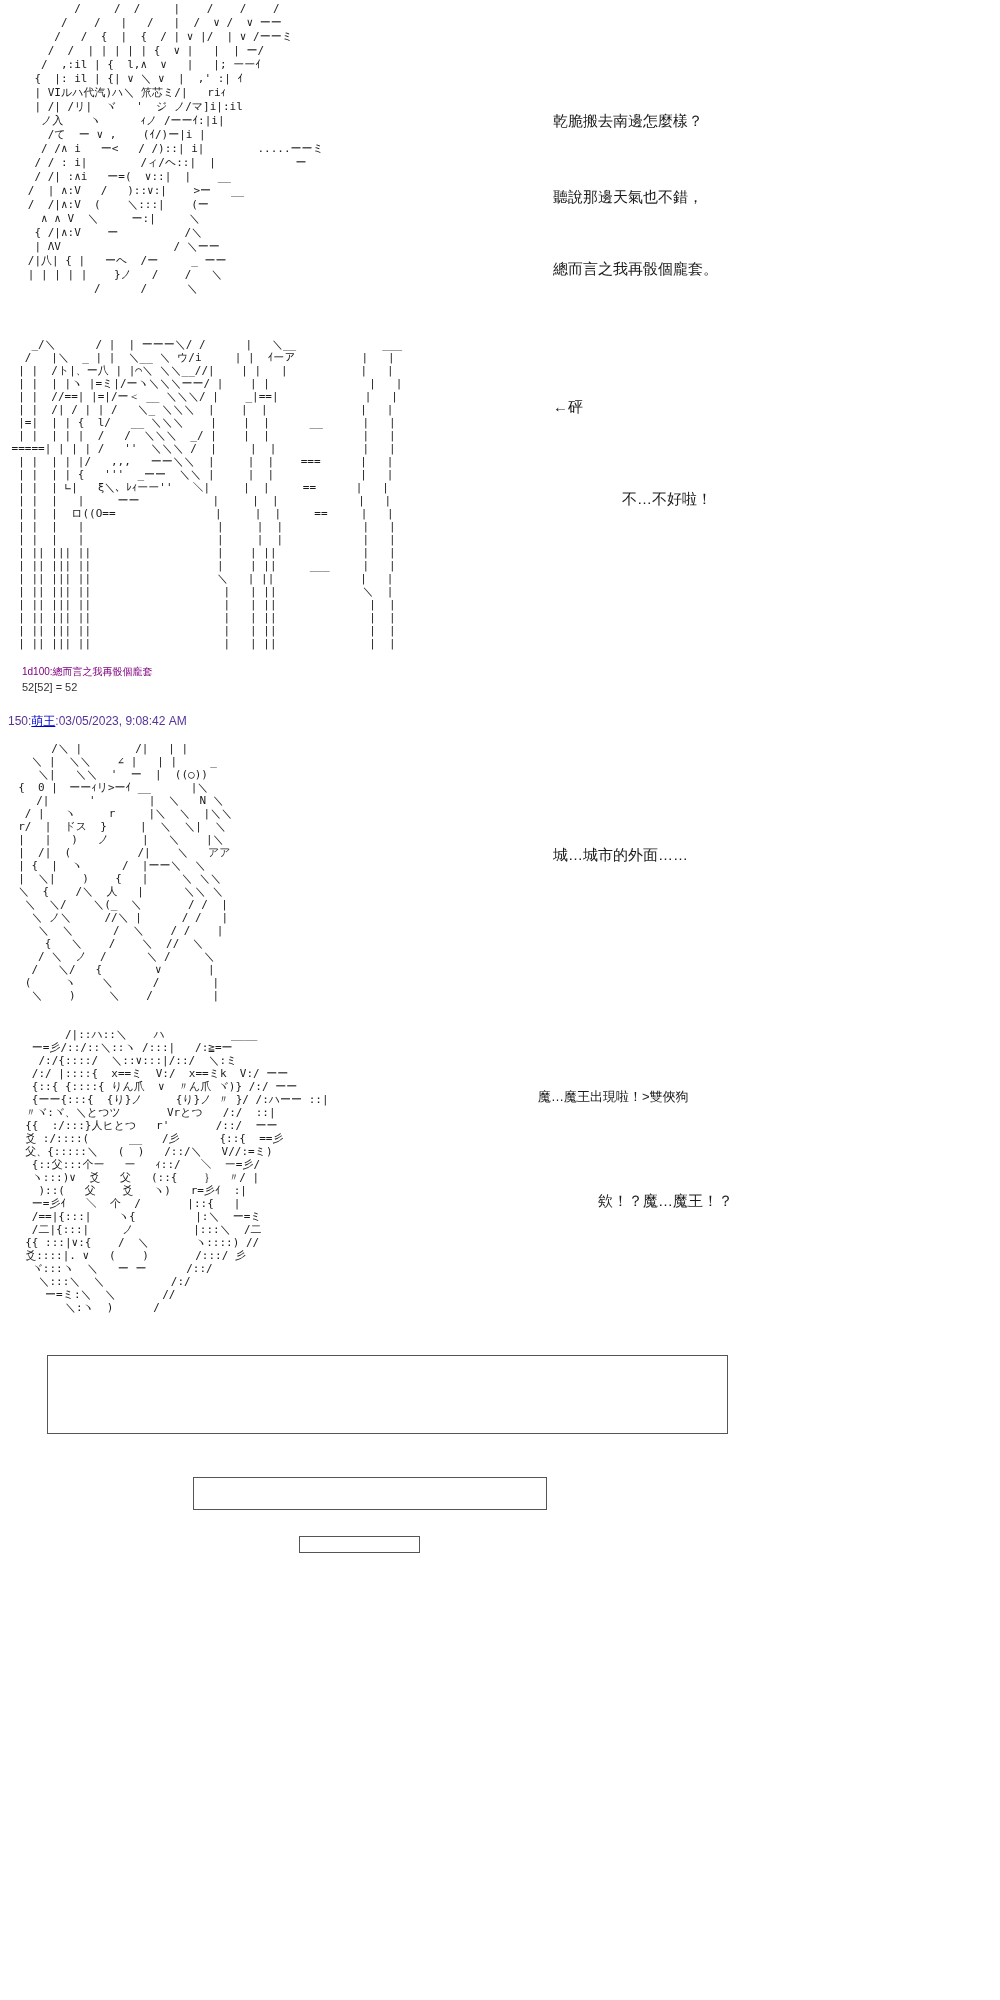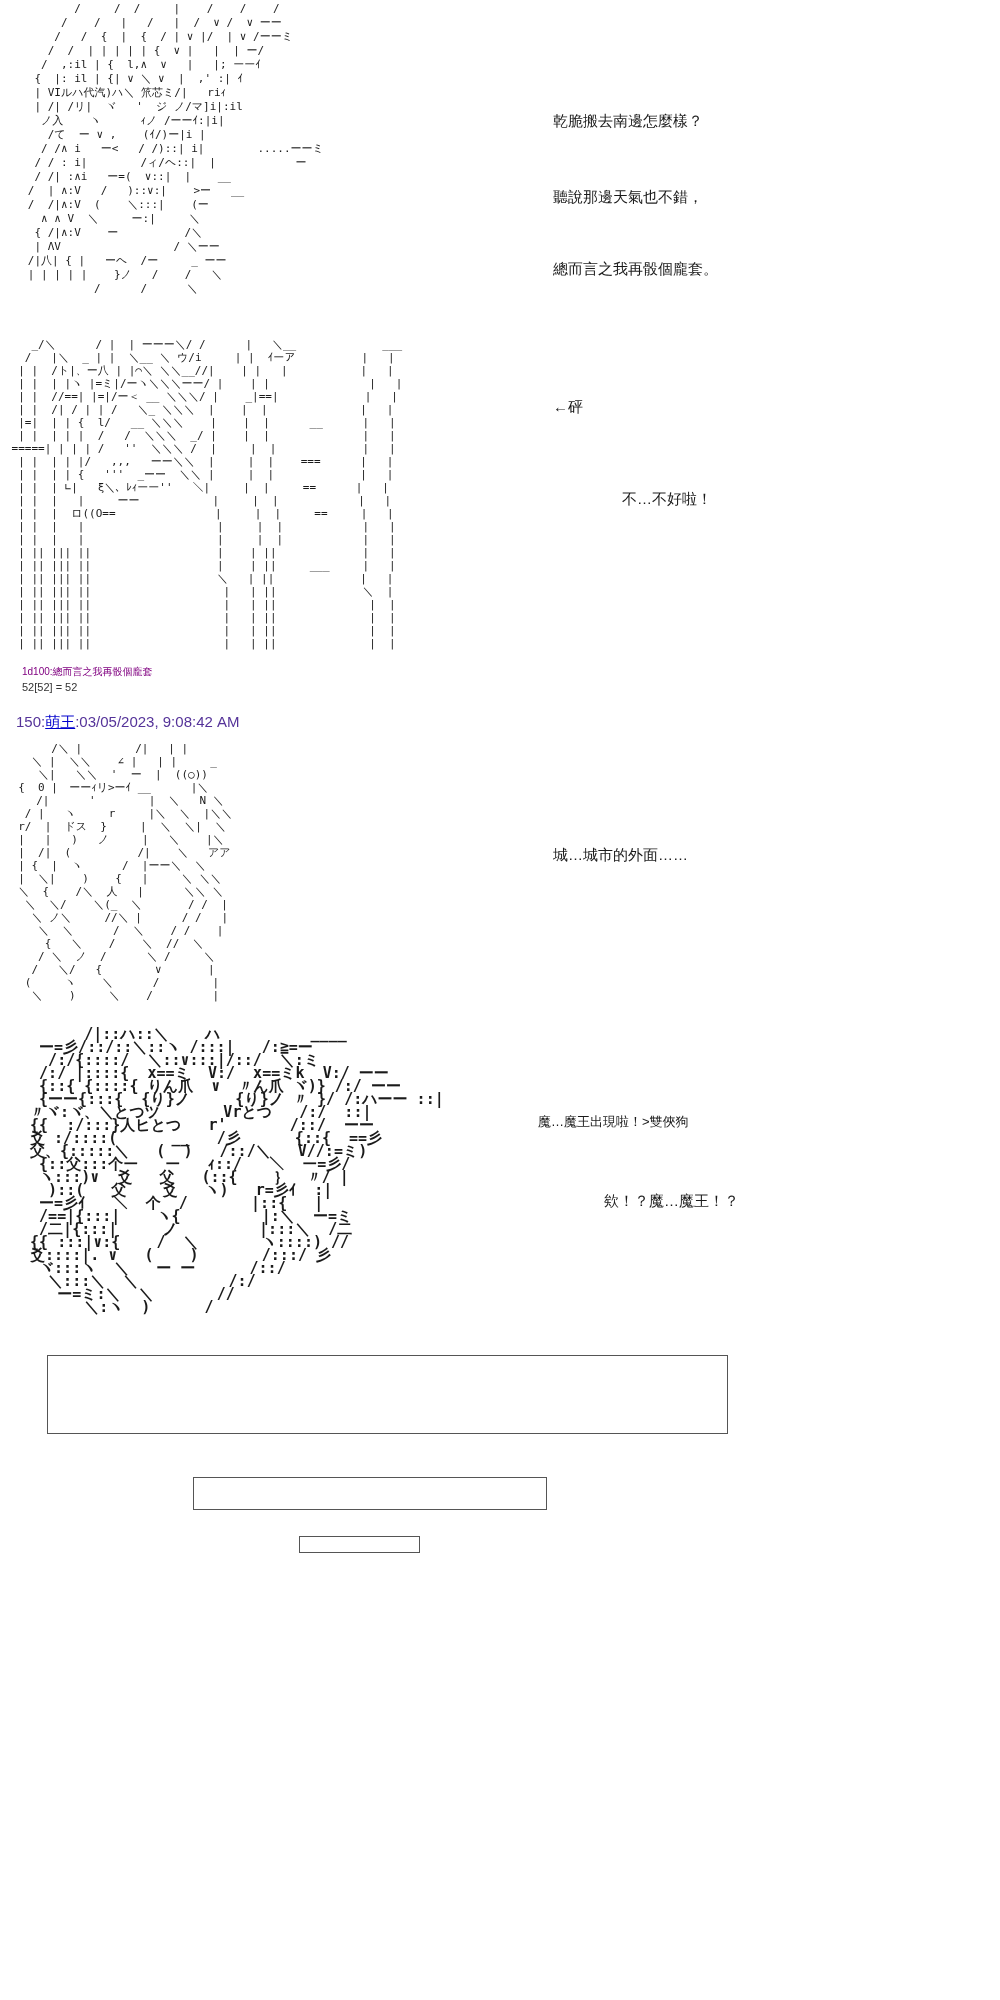--- a/index.html
+++ b/index.html
@@ -8,34 +8,34 @@
     position:relative; width:1000px; height:2000px; background:#ffffff;
     font-family:"Liberation Sans", sans-serif; overflow:hidden; color:#222;
   }
   .aa {
     position:absolute; font-family:"DejaVu Sans Mono", monospace;
     color:#1a1a1a; white-space:pre; letter-spacing:0;
   }
   .aa1 { left:8px;  top:2px;    font-size:11px; line-height:14px; }
   .aa2 { left:5px;  top:338px;  font-size:11px; line-height:13px; }
   .aa3 { left:5px;  top:742px;  font-size:11px; line-height:13px; }
-  .aa4 { left:12px; top:1028px; font-size:15px; line-height:13px;font-weight:bold; }
+  .aa4 { left:12px; top:1028px; font-size:11px; line-height:13px; }
   .dlg { position:absolute; font-size:15px; color:#1a1a1a; white-space:nowrap; }
   .dlg-sm { font-size:13px; }
   .d1 { left:553px; top:112px;text-align:right; }
   .d2 { left:553px; top:188px; }
   .d3 { left:553px; top:260px; }
   .d4 { left:553px; top:398px; }
   .d5 { left:622px; top:490px; }
   .d6 { left:553px; top:846px; }
-  .d7 { left:538px; top:1088px;margin-top:25px; }
-  .d8 { left:598px; top:1192px;margin-left:6px; }
+  .d7 { left:538px; top:1088px; }
+  .d8 { left:598px; top:1192px; }
   .dice1 { position:absolute; left:22px; top:665px; font-size:10px; color:#800080; white-space:nowrap; }
   .dice2 { position:absolute; left:22px; top:681px; font-size:11px; color:#333333; white-space:nowrap; }
-  .post-header { position:absolute; left:8px; top:713px; font-size:15px; color:#553399; white-space:nowrap;margin-left:8px; }
+  .post-header { position:absolute; left:8px; top:713px; font-size:12px; color:#553399; white-space:nowrap; }
   .post-header a { color:#0000cc; text-decoration:underline; cursor:pointer; }
   .box { position:absolute; background:#ffffff; border:1px solid #555555; display:block; }
   .box-textarea { left:47px;  top:1355px; width:681px; height:79px; resize:none; outline:none; }
   .box-input    { left:193px; top:1477px; width:354px; height:33px; outline:none; }
   .box-button   { left:299px; top:1536px; width:121px; height:17px; cursor:pointer; font-size:10px; }
 </style>
 </head>
 <body>
 
 <div class="page">

